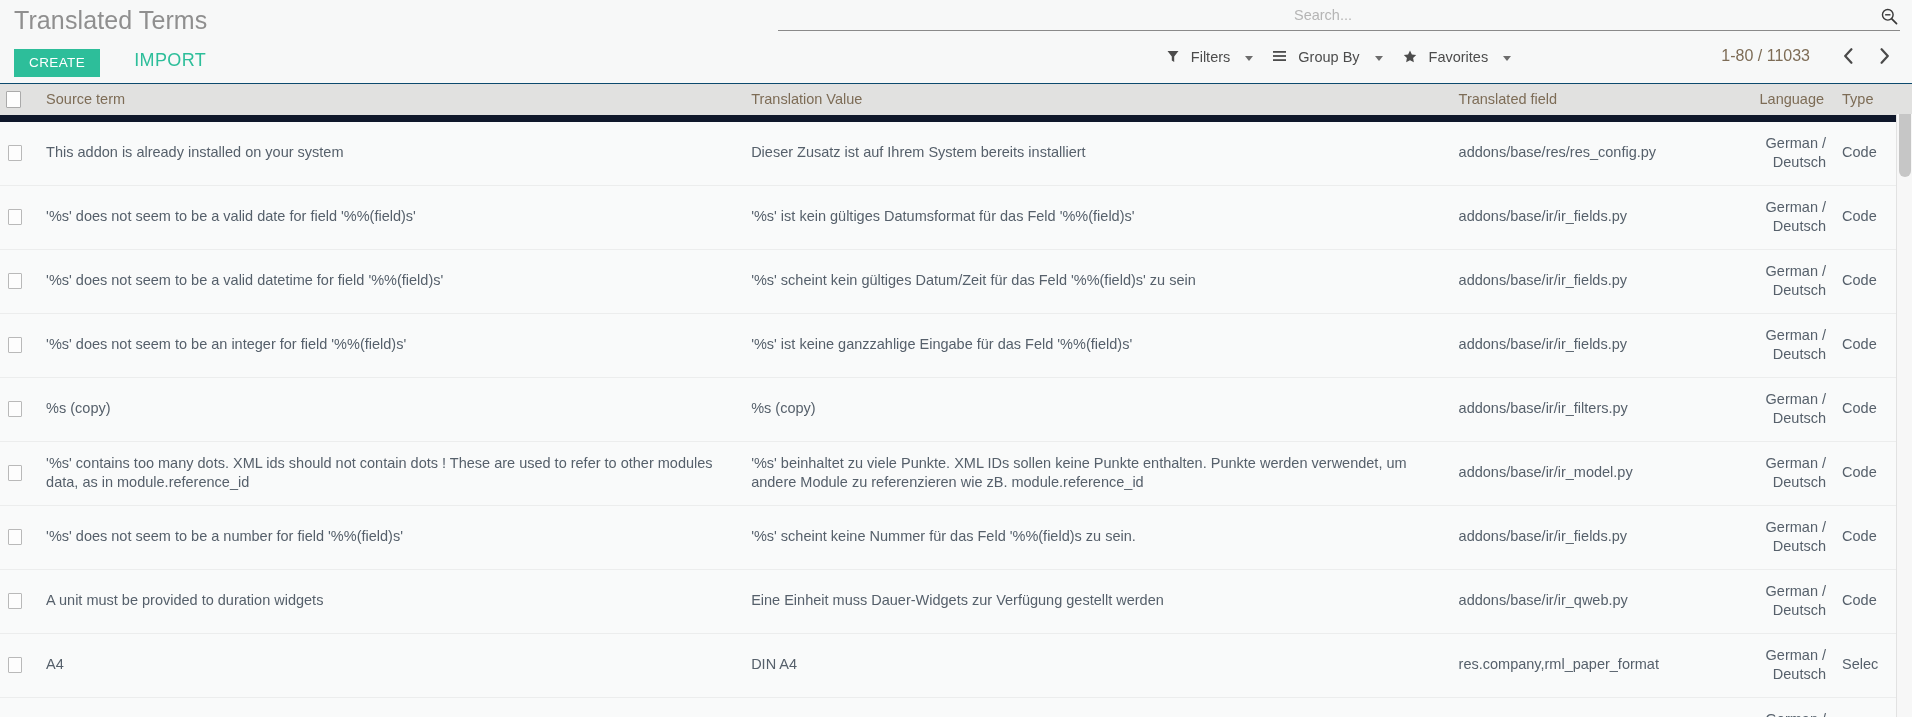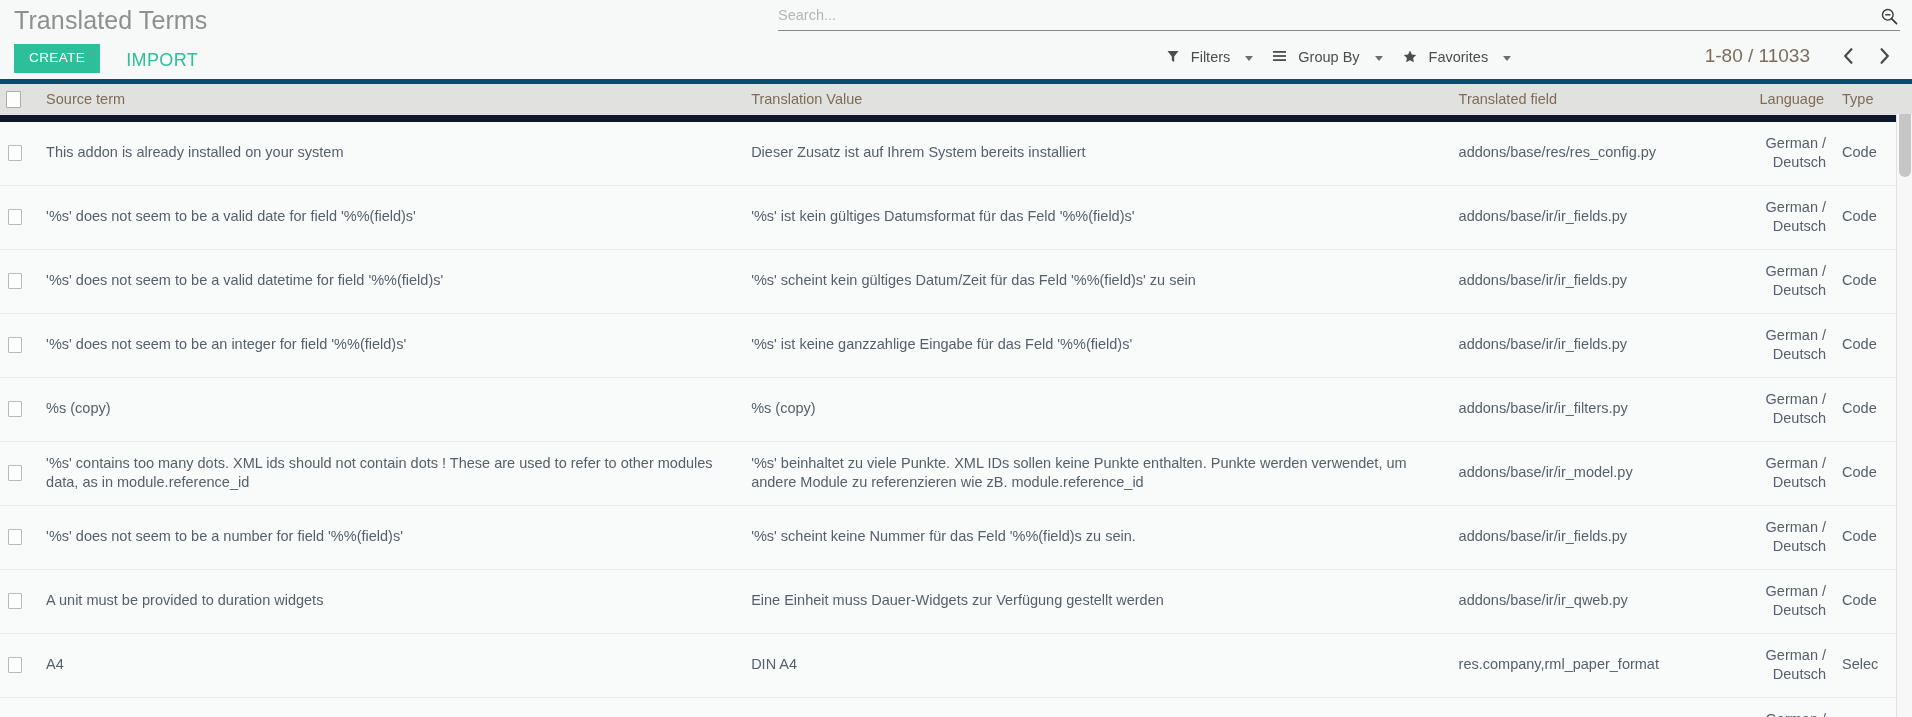--- a/index.html
+++ b/index.html
@@ -17,37 +17,37 @@
     background: #f7f8f8;
     display: flex;
     flex-direction: column;
   }
 
   
   .control-panel {
     position: relative;
     height: 84px;
     background: #f7f8f8;
-    border-bottom: 5px solid #0c4a6e;
+    border-bottom: 1px solid #0c4a6e;
     flex: 0 0 auto;
   }
   .breadcrumb {
     position: absolute;
     left: 14px; top: 6px;
     font-size: 25px;
     color: #8f8f8f;
     letter-spacing: .1px;
     white-space: nowrap;
   }
   .btn-row {
     position: absolute;
     left: 14px; top: 44px;
     display: flex;
-    align-items: flex-start;
-    gap: 4px;
+    align-items: flex-end;
+    gap: 12px;
   }
   .btn-create {
     background: #2dbe9a;
     color: #ffffff;
     border: none;
     font-family: "Liberation Sans", sans-serif;
     font-size: 13.5px;
     letter-spacing: .4px;
     padding: 7px 15px 8px 15px;
     cursor: pointer;
@@ -79,20 +79,21 @@
   .search-input {
     border: none;
     outline: none;
     background: transparent;
     font-family: "Liberation Sans", sans-serif;
     font-size: 14.5px;
     color: #4c4c4c;
     width: 1090px;
     padding: 0 0 4px 0;
     line-height: 18px;
+    text-align: center;
   }
   .search-input::placeholder { color: #b5b5b5; }
   .search-toggle {
     position: absolute;
     right: 0px; top: -1px;
     width: 22px; height: 22px;
     color: #4b4b4b;
     cursor: pointer;
     display: flex; align-items: center; justify-content: center;
   }
@@ -132,21 +133,21 @@
     position: relative;
     top: 1px;
   }
 
   .pager {
     position: absolute;
     right: 14px; top: 45px;
     display: flex;
     align-items: center;
     gap: 8px;
-    font-size: 19px;
+    font-size: 16px;
     color: #7a6a57;
   }
   .pager-value {
     color: #7d6c56;
     margin-right: 16px;
     white-space: nowrap;
   }
   .pager-btn {
     width: 28px; height: 22px;
     display: flex; align-items: center; justify-content: center;

